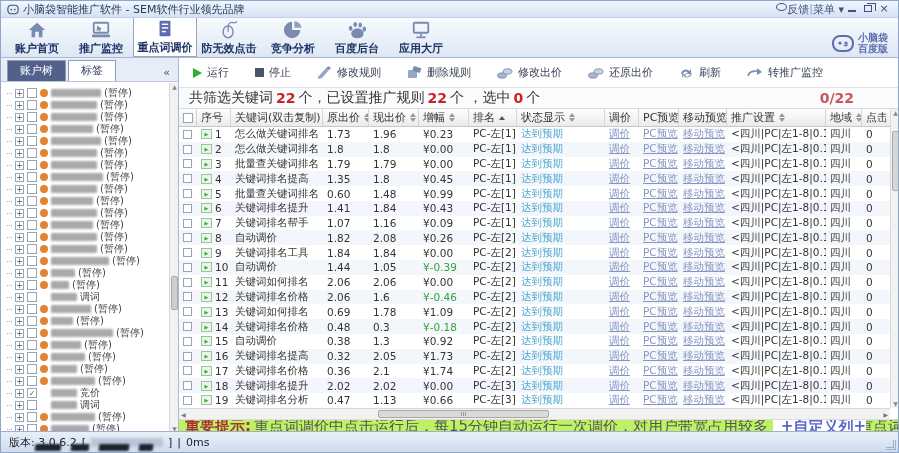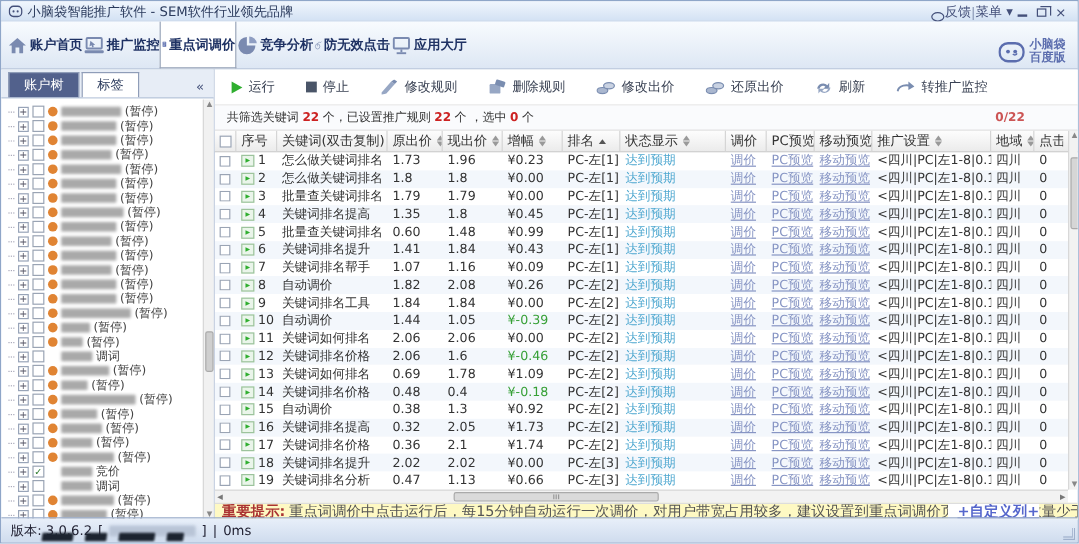--- a/index.html
+++ b/index.html
@@ -2,31 +2,31 @@
 <html><head>
 <meta charset="utf-8">
 <style>
   * { margin:0; padding:0; box-sizing:border-box; }
   html,body { width:899px; height:453px; font-family:"DejaVu Sans","Liberation Sans",sans-serif; background:#cfdcee; }
   .window { position:relative; width:899px; height:453px; border:1px solid #8fa6c8; background:#eef3fa; overflow:hidden; }
 
   
   .titlebar { position:absolute; left:0; top:0; width:100%; height:17px; background:linear-gradient(#f0f6fd,#d4e2f4); display:flex; align-items:center; padding:1px 6px; font-size:11px; color:#2a3a5c; border-bottom:1px solid #c3d2e8; }
   .titlebar .ttl { margin-left:4px; }
-  .tb-right { margin-left:auto; display:flex; align-items:flex-end; gap:0; color:#44507a; }
+  .tb-right { margin-left:auto; display:flex; align-items:flex-start; gap:0; color:#44507a; }
   .tb-right .wbtn { width:16px; text-align:center; cursor:default; font-size:11px; color:#44507a; }
   .restore-box { display:inline-block; width:8px; height:7px; border:1px solid #44507a; position:relative; }
   .restore-box:before { content:""; position:absolute; left:2px; top:-3px; width:8px; height:7px; border:1px solid #44507a; border-bottom:none; border-left:none; }
   .min-glyph { display:inline-block; width:8px; border-bottom:2px solid #44507a; height:7px; }
   .bubble-icon { display:inline-block; width:11px; height:8px; border:1px solid #44507a; border-radius:50%; position:relative; top:1px; }
   .sep-thin { color:#8896b4; }
 
   
   .navbar { position:absolute; left:0; top:17px; width:100%; height:40px; background:linear-gradient(#f8fbfe,#dde7f4); border-bottom:1px solid #a9b9d2; display:flex; align-items:stretch; padding-left:4px; }
-  .nav-tab { width:64px; display:flex; flex-direction:row; align-items:center; justify-content:center; gap:1px; cursor:pointer; }
+  .nav-tab { width:64px; display:flex; flex-direction:column; align-items:center; justify-content:center; gap:1px; cursor:pointer; }
   .nav-tab .lbl { font-size:11px; font-weight:bold; color:#1f3264; white-space:nowrap; }
   .nav-tab.active { background:#fff; border:1px solid #9aa6ba; border-top:none; }
   .brand { position:absolute; right:10px; bottom:3px; display:flex; align-items:center; gap:4px; }
   .brand .bl { font-size:10px; font-weight:bold; color:#5b6dae; line-height:11px; }
 
   
   .content { position:absolute; left:0; top:57px; width:899px; height:375px; display:flex; }
   .sidebar { width:178px; height:100%; background:#fff; border-right:1px solid #a9b9d2; position:relative; }
   .main { width:721px; height:100%; background:#fff; position:relative; }
 
@@ -47,21 +47,21 @@
   .side-vscroll .thumb { position:absolute; left:1px; width:7px; top:55%; height:34px; background:#cfcfcf; border:1px solid #aaa; border-radius:2px; }
   .scroll-arrow { position:absolute; left:1px; width:7px; height:8px; font-size:6px; color:#888; text-align:center; line-height:8px; }
 
   
   .toolbar { height:30px; display:flex; align-items:center; gap:26px; padding-left:14px; border-bottom:1px solid #e3e3e3; background:#fff; }
   .tool-btn { display:flex; align-items:center; gap:5px; font-size:11px; color:#3a4254; cursor:pointer; white-space:nowrap; }
   .play-tri { width:0; height:0; border-left:9px solid #2fae2f; border-top:5px solid transparent; border-bottom:5px solid transparent; }
   .stop-sq { width:9px; height:9px; background:#4a5568; }
 
   
-  .filterline { height:21px; background:#fafbfd; border-bottom:1px solid #dcdcdc; display:flex; align-items:center; font-size:10px; color:#333; padding-left:10px; position:relative; }
+  .filterline { height:21px; background:#fafbfd; border-bottom:1px solid #dcdcdc; display:flex; align-items:center; font-size:14px; color:#333; padding-left:10px; position:relative; }
   .rednum { color:#cc2222; font-weight:bold; margin:0 3px; }
   .counter { position:absolute; right:46px; color:#cc5555; font-weight:bold; }
 
   
   .tablewrap { position:relative; height:310px; }
   .thead { height:18px; display:flex; background:linear-gradient(#fdfdfd,#ebebeb); border-bottom:1px solid #c8c8c8; font-size:11px; color:#333; align-items:center; }
   .hcell { height:100%; display:flex; align-items:center; padding-left:4px; border-right:1px solid #d5d5d5; overflow:hidden; white-space:nowrap; }
   .w0{width:18px}.w1{width:34px}.w2{width:92px}.w3{width:46px}.w4{width:50px}.w5{width:50px}.w6{width:48px}.w7{width:88px}.w8{width:34px}.w9{width:40px}.w10{width:48px}.w11{width:99px}.w12{width:36px}.w13{width:24px}
   .sorticon { display:inline-flex; flex-direction:column; gap:1px; margin-left:4px; }
   .tri-up { width:0; height:0; border-left:3px solid transparent; border-right:3px solid transparent; border-bottom:4px solid #999; }
@@ -77,21 +77,21 @@
   .c-delta.neg { color:#37a037; }
   .lnk { color:#8795c4; text-decoration:underline; cursor:pointer; }
   .table-vscroll { position:absolute; right:0; top:0; width:10px; height:299px; background:#f2f2f2; border-left:1px solid #d8d8d8; }
   .table-vscroll .thumb { position:absolute; left:1px; width:8px; top:22px; height:60px; background:#d6d6d6; border:1px solid #aaa; border-radius:2px; }
   .hscroll { position:absolute; left:0; bottom:0; width:711px; height:11px; background:#f2f2f2; border-top:1px solid #d8d8d8; }
   .hscroll .thumb { position:absolute; left:28%; width:24%; top:1px; height:8px; background:#dadada; border:1px solid #aaa; border-radius:2px; display:flex; align-items:center; justify-content:center; gap:1px; }
   .hscroll .grip { width:1px; height:4px; background:#999; }
   .hs-arrow { position:absolute; top:1px; font-size:6px; color:#777; line-height:9px; }
 
   
-  .hintline { height:14px; background:#fef9c3; border-top:1px solid #ddd; display:flex; align-items:center; font-size:12px; color:#555; padding-left:6px; position:relative; white-space:nowrap; overflow:hidden; }
+  .hintline { height:14px; background:#bef264; border-top:1px solid #ddd; display:flex; align-items:center; font-size:15px; color:#555; padding-left:6px; position:relative; white-space:nowrap; overflow:hidden; }
   .hint-label { color:#aa3333; font-weight:bold; margin-right:3px; }
   .custom-cols { position:absolute; right:34px; color:#5566cc; text-decoration:underline; font-weight:bold; cursor:pointer; background:#fff; padding-left:8px; }
 
   
   .statusbar { position:absolute; left:0; bottom:0; width:100%; height:21px; background:linear-gradient(#e8eff9,#cfdcee); border-top:1px solid #9fb0cc; font-size:11px; color:#223; display:flex; align-items:center; padding-left:8px; gap:5px; }
   .user-mask { display:inline-block; width:72px; height:9px; background:#b8c4d6; filter:blur(1.5px); border-radius:1px; }
   .grip-corner { position:absolute; right:2px; bottom:2px; width:10px; height:10px; border-right:3px double #9fb0cc; border-bottom:3px double #9fb0cc; transform:rotate(0deg); }
   .artifact { position:absolute; left:34px; bottom:0; height:8px; display:flex; gap:10px; filter:blur(1px); }
   .artifact i { display:block; width:26px; height:7px; background:#1c2430; border-radius:1px; transform:skewX(-8deg); }
 </style>
@@ -137,32 +137,42 @@
       <svg width="22" height="20" viewBox="0 0 24 22">
           <rect x="6" y="2" width="12" height="17" rx="1" fill="#5b6dae"></rect>
           <rect x="8.5" y="5" width="7" height="1.6" fill="#fff"></rect>
           <rect x="8.5" y="9" width="7" height="1.6" fill="#fff"></rect>
           <rect x="8.5" y="13" width="4.5" height="1.6" fill="#fff"></rect>
         </svg>
       <span class="lbl">重点词调价</span>
     </div>
     <div class="nav-tab">
       <svg width="22" height="20" viewBox="0 0 24 22">
+          <ellipse cx="11" cy="13" rx="5.5" ry="6.5" fill="none" stroke="#7a8ab0" stroke-width="1.6"></ellipse>
+          <path d="M11 6.5V13" stroke="#7a8ab0" stroke-width="1.4"></path>
+          <path d="M11 6.5c0-3 3-4.5 6-3.5 2 .7 3.5-.5 3.5-2" fill="none" stroke="#7a8ab0" stroke-width="1.4"></path>
+        </svg>
+      <span class="lbl">防无效点击</span>
+    </div>
+    <div class="nav-tab">
+      <svg width="22" height="20" viewBox="0 0 24 22">
           <path d="M11 11V2a9 9 0 1 0 9 9z" fill="#7a8ab0"></path>
           <path d="M13.5 8.5V1.5a8 8 0 0 1 8 7z" fill="#8f9ec2"></path>
         </svg>
       <span class="lbl">竞争分析</span>
     </div>
     <div class="nav-tab">
       <svg width="22" height="20" viewBox="0 0 24 22">
-          <ellipse cx="11" cy="13" rx="5.5" ry="6.5" fill="none" stroke="#7a8ab0" stroke-width="1.6"></ellipse>
-          <path d="M11 6.5V13" stroke="#7a8ab0" stroke-width="1.4"></path>
-          <path d="M11 6.5c0-3 3-4.5 6-3.5 2 .7 3.5-.5 3.5-2" fill="none" stroke="#7a8ab0" stroke-width="1.4"></path>
+          <ellipse cx="5" cy="9" rx="2" ry="2.8" fill="#7a8ab0"></ellipse>
+          <ellipse cx="10" cy="5" rx="2" ry="2.8" fill="#7a8ab0"></ellipse>
+          <ellipse cx="15.5" cy="5.5" rx="2" ry="2.8" fill="#7a8ab0"></ellipse>
+          <ellipse cx="20" cy="10" rx="2" ry="2.8" fill="#7a8ab0"></ellipse>
+          <path d="M12.5 9c4 0 7.5 3.5 6.5 7s-3 4-6.5 4-5.8-.7-6.7-4 2.7-7 6.7-7z" fill="#7a8ab0"></path>
         </svg>
-      <span class="lbl">防无效点击</span>
+      <span class="lbl">百度后台</span>
     </div>
     <div class="nav-tab">
       <svg width="22" height="20" viewBox="0 0 24 22">
           <rect x="4" y="3" width="16" height="11" rx="1" fill="none" stroke="#7a8ab0" stroke-width="2"></rect>
           <rect x="11" y="15" width="2" height="3" fill="#7a8ab0"></rect>
           <rect x="7" y="18" width="10" height="2" fill="#7a8ab0"></rect>
         </svg>
       <span class="lbl">应用大厅</span>
     </div>
     <div class="brand">
@@ -962,21 +972,21 @@
   <div class="trow alt">
     <div class="cell w0">
                 <span class="cb"></span>
               </div>
     <div class="cell w1 c-num">
                 <span class="playbtn">▶</span>
                 <span class="v">14</span>
               </div>
     <div class="cell w2 c-kw">关键词排名价格</div>
     <div class="cell w3 c-orig">0.48</div>
-    <div class="cell w4 c-cur">0.4</div>
+    <div class="cell w4 c-cur">0.3</div>
     <div class="cell w5 c-delta neg">¥-0.18</div>
     <div class="cell w6 c-rank">PC-左[2]</div>
     <div class="cell w7 c-status">达到预期</div>
     <div class="cell w8">
                 <span class="lnk c-adj">调价</span>
               </div>
     <div class="cell w9">
                 <span class="lnk c-pc">PC预览</span>
               </div>
     <div class="cell w10">

